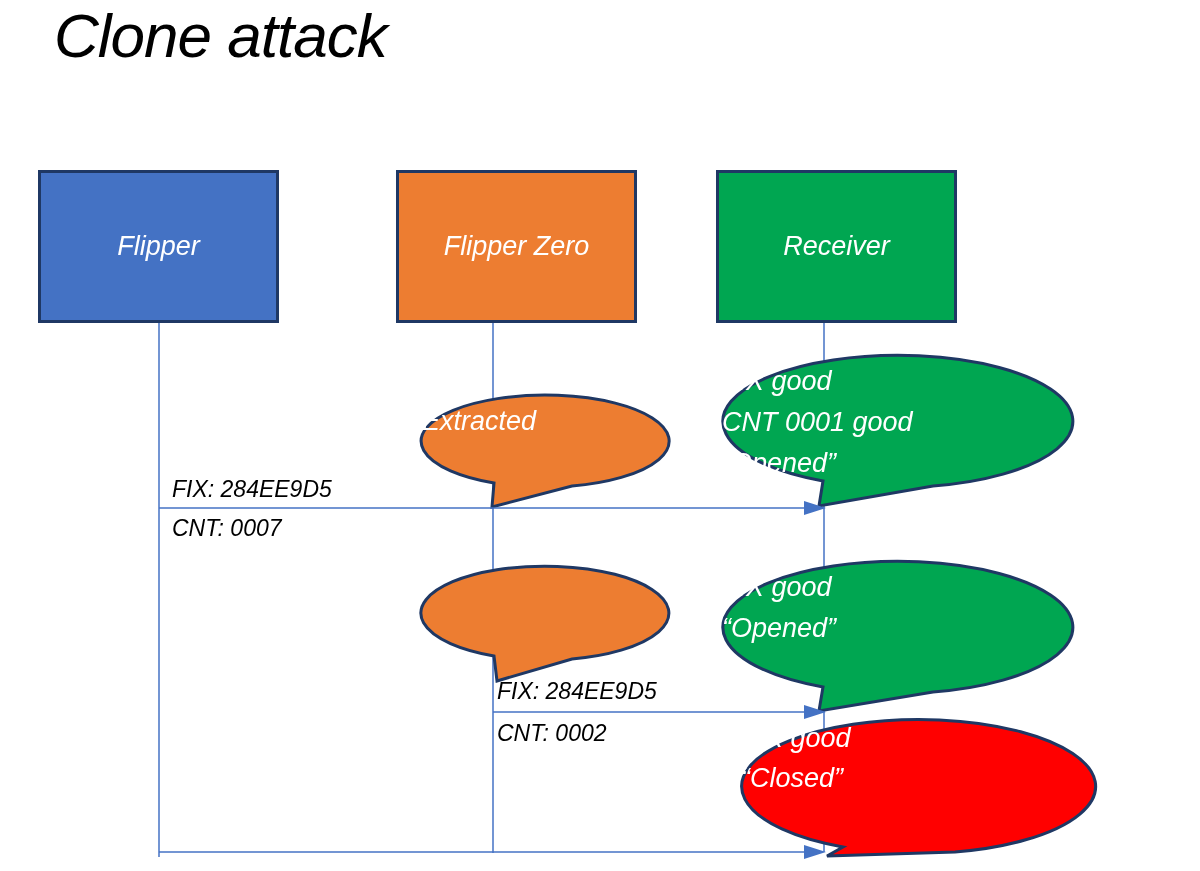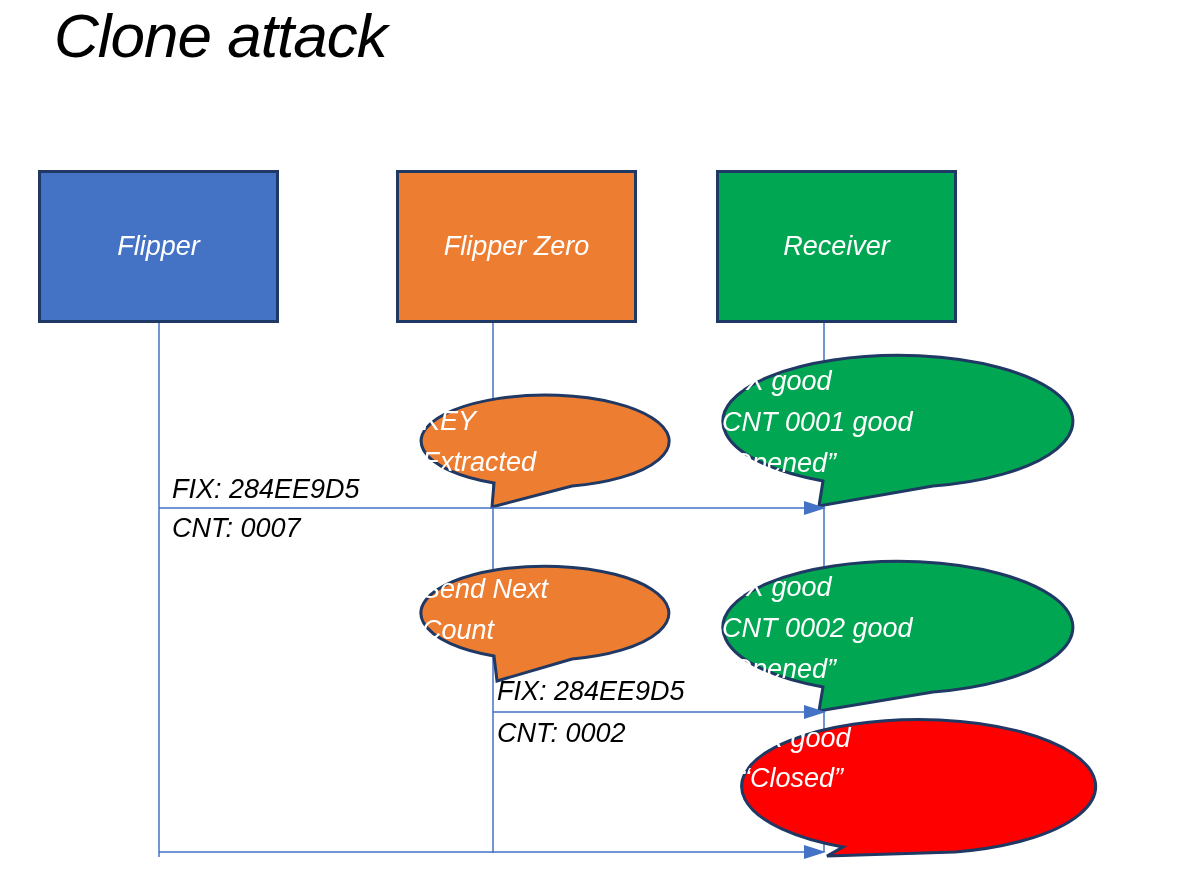--- a/index.html
+++ b/index.html
@@ -28,21 +28,21 @@
     position:absolute; color:#ffffff; font-size:27px; line-height:41px;
     text-align:left; z-index:3;
   }
   .callout-text span { display:block; }
   .ct-1 { left:422px; top:401px; width:248px; }
   .ct-2 { left:722px; top:361px; width:350px; }
   .ct-3 { left:422px; top:569px; width:248px; }
   .ct-4 { left:722px; top:567px; width:350px; }
   .ct-5 { left:741px; top:718px; width:354px; line-height:40px; }
   .msg-label {
-    position:absolute; color:#000000; font-size:27px; line-height:30px;
+    position:absolute; color:#000000; font-size:23px; line-height:30px;
     white-space:nowrap; z-index:3;
   }
   .m1-fix { left:172px; top:474px; }
   .m1-cnt { left:172px; top:513px; }
   .m2-fix { left:497px; top:676px; }
   .m2-cnt { left:497px; top:718px; }
 </style>
 </head>
 <body>
 
@@ -74,35 +74,29 @@
 
     <line class="msg-line" x1="159" y1="508" x2="810" y2="508"></line>
     <polygon points="804,501 826,508 804,515" fill="#4472C4"></polygon>
     <line class="msg-line" x1="493" y1="712" x2="810" y2="712"></line>
     <polygon points="804,705 826,712 804,719" fill="#4472C4"></polygon>
     <line class="msg-line" x1="159" y1="852" x2="810" y2="852"></line>
     <polygon points="804,845 826,852 804,859" fill="#4472C4"></polygon>
   </svg>
 
   <div class="callout-text ct-1">
-    <span>KEY</span>
     <span>Extracted</span>
   </div>
   <div class="callout-text ct-2">
     <span>FIX good</span>
     <span>CNT 0001 good</span>
     <span>“Opened”</span>
   </div>
-  <div class="callout-text ct-3">
-    <span>Send Next</span>
-    <span>Count</span>
-  </div>
   <div class="callout-text ct-4">
     <span>FIX good</span>
-    <span>CNT 0002 good</span>
     <span>“Opened”</span>
   </div>
   <div class="callout-text ct-5">
     <span>FIX good</span>
     <span>“Closed”</span>
   </div>
 
   <div class="msg-label m1-fix">FIX: 284EE9D5</div>
   <div class="msg-label m1-cnt">CNT: 0007</div>
   <div class="msg-label m2-fix">FIX: 284EE9D5</div>

